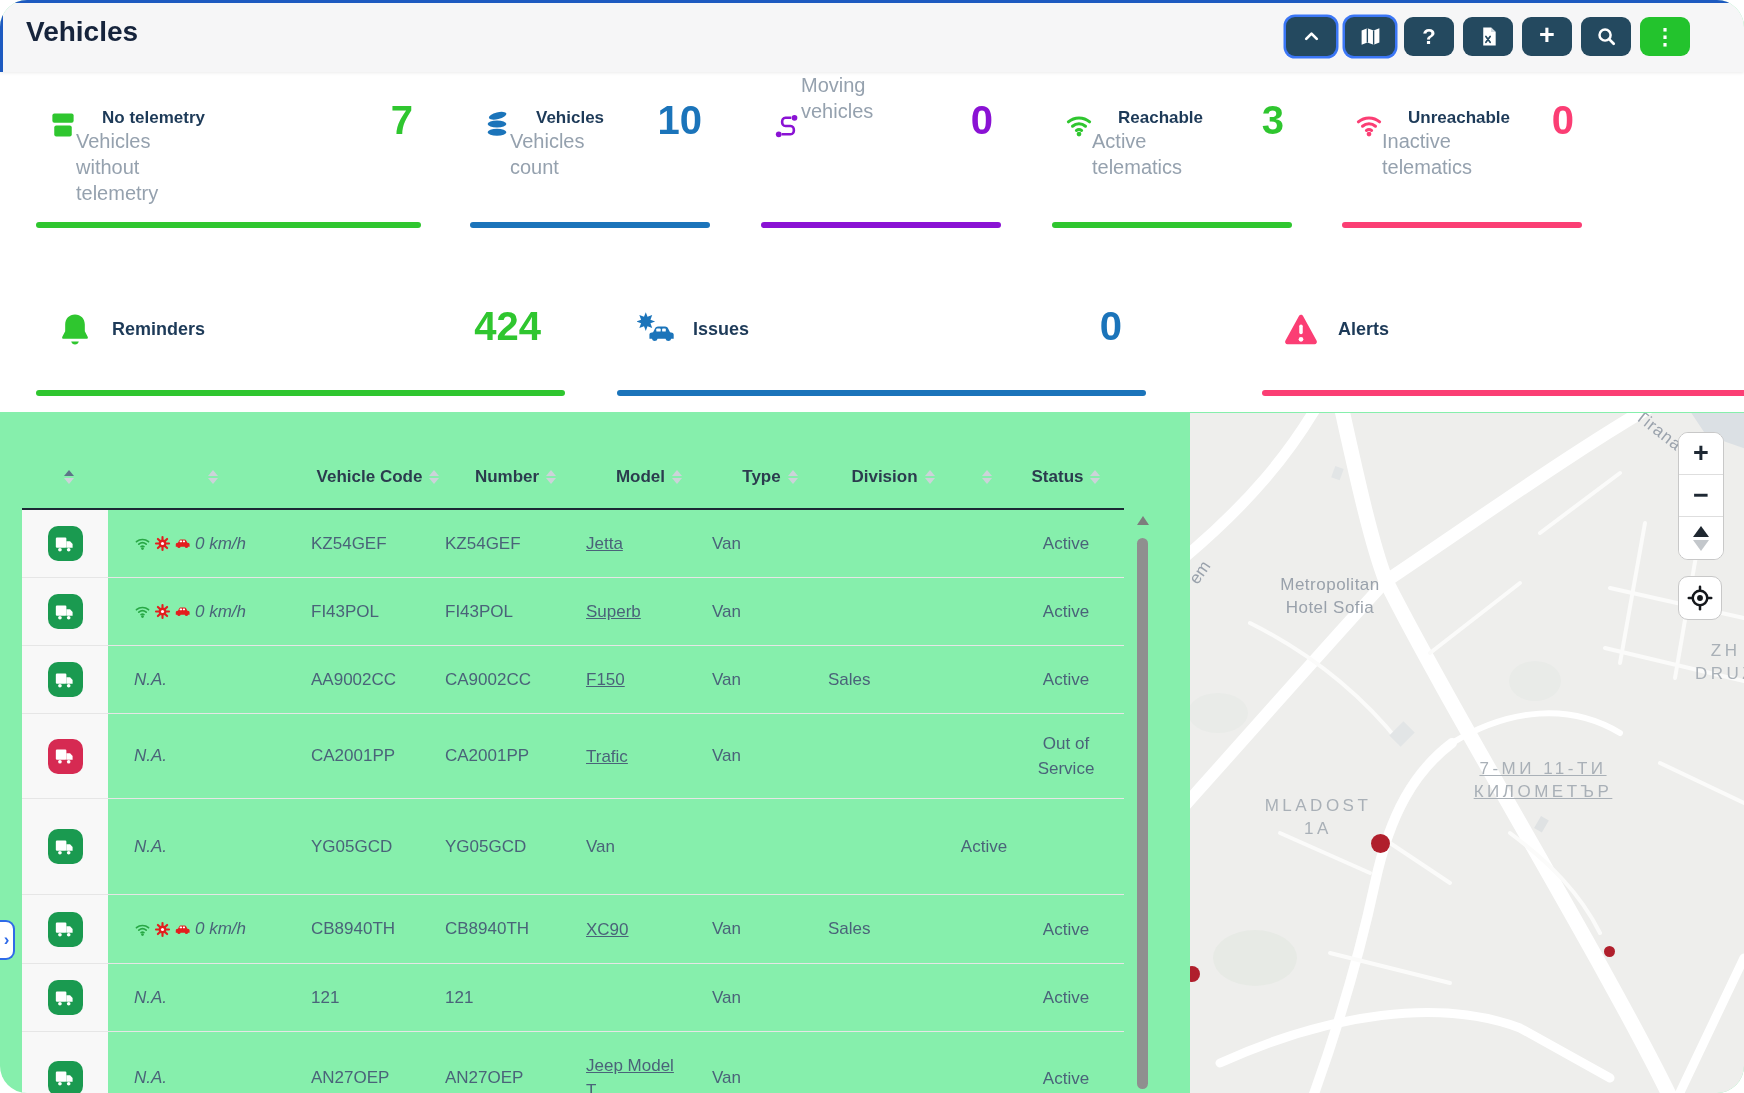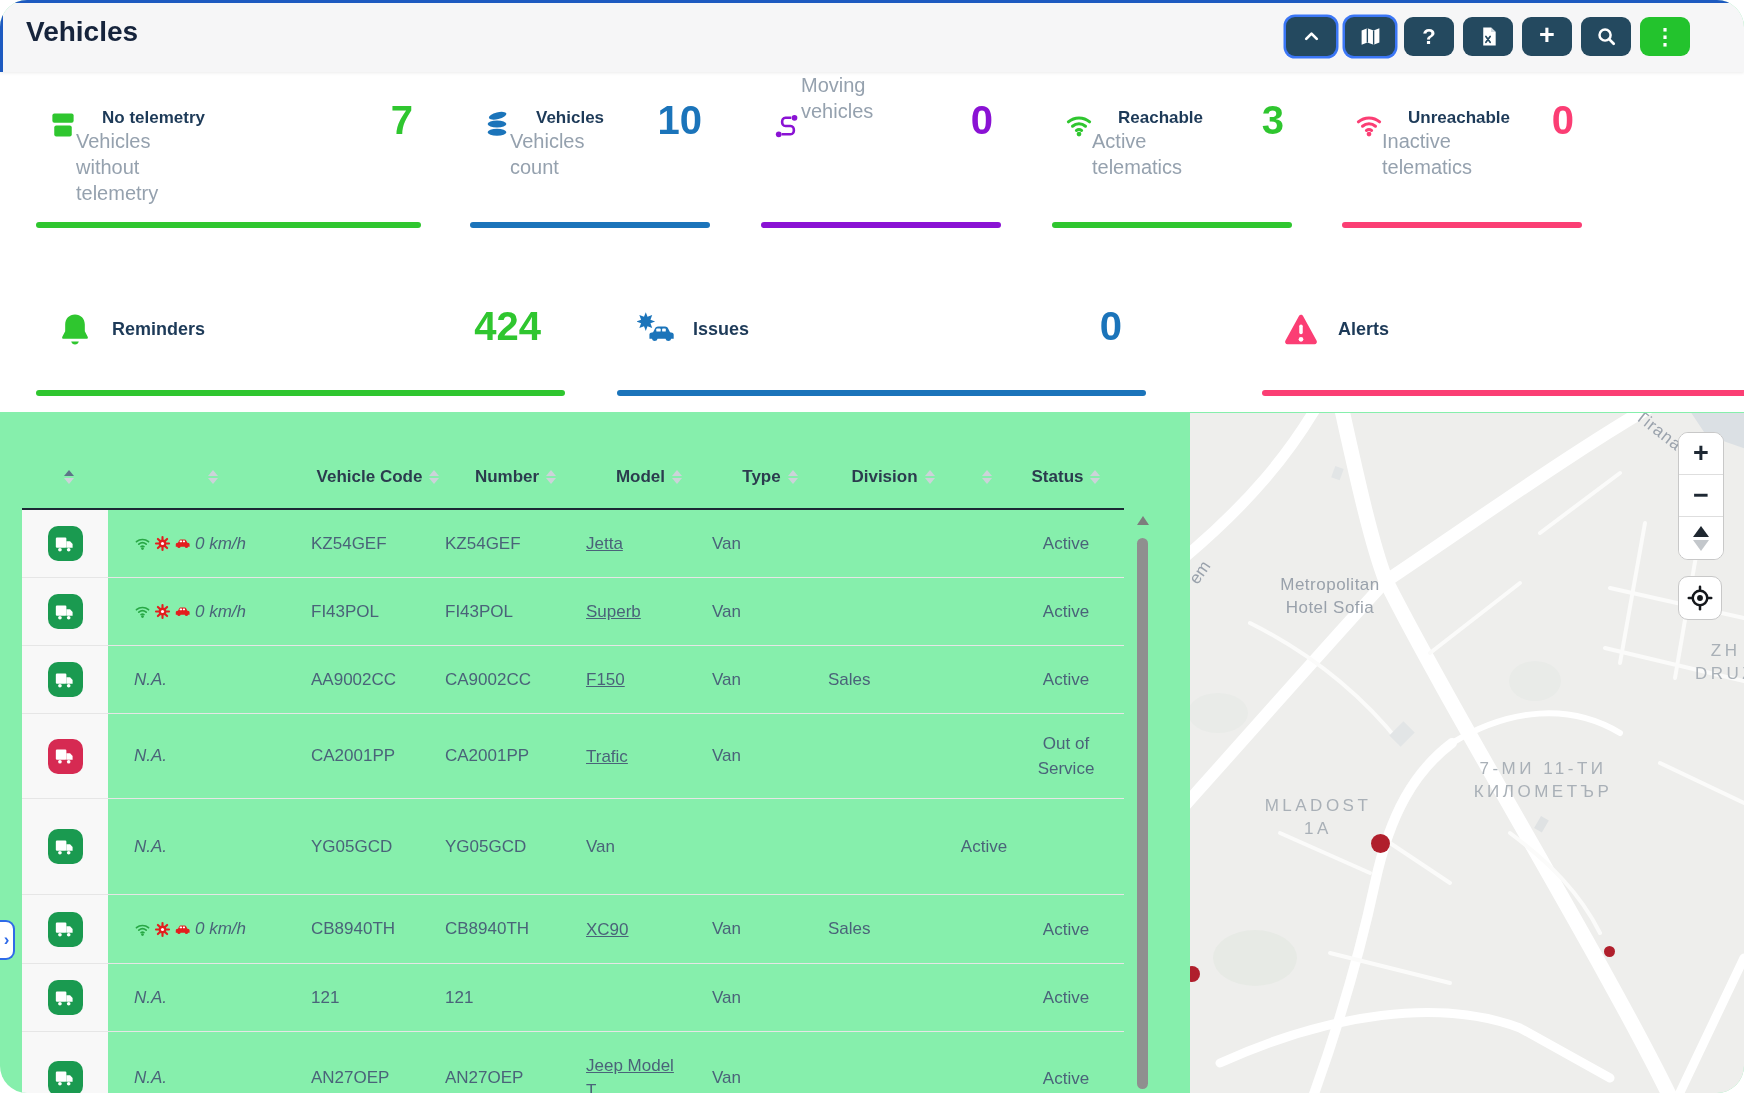--- a/index.html
+++ b/index.html
@@ -79,21 +79,21 @@
   .map{position:absolute;left:1190px;top:413px;width:554px;height:680px;background:#eeeeec;
        overflow:hidden;cursor:grab;}
   .map svg.roads{position:absolute;inset:0;}
   .maplbl{position:absolute;color:#a5acb4;font-size:17px;text-align:center;line-height:23px;
           white-space:nowrap;pointer-events:none;}
   .maplbl.district{letter-spacing:3.5px;color:#a9b0b7;}
   .lbl-tirana{left:442px;top:6px;transform:rotate(38deg);letter-spacing:1px;color:#9aa2ac;}
   .lbl-hotel{left:140px;top:160px;transform:translateX(-50%);color:#99a1ab;letter-spacing:.5px;}
   .lbl-em{left:-2px;top:148px;transform:rotate(-55deg);color:#9aa2ac;}
   .lbl-mladost{left:128px;top:381px;transform:translateX(-50%);}
-  .lbl-km{left:353px;top:344px;transform:translateX(-50%);}
+  .lbl-km{left:353px;top:344px;transform:translateX(-50%);text-decoration:underline;}
   .lbl-zh{left:505px;top:226px;text-align:center;}
   .dot{position:absolute;border-radius:50%;background:#b01f2c;cursor:pointer;}
   .dot.big{width:19px;height:19px;left:181px;top:421px;}
   .dot.small{width:11px;height:11px;left:414px;top:533px;}
   .dot.edge{width:16px;height:16px;left:-6px;top:553px;}
 
   .zoomctl{position:absolute;left:488px;top:19px;width:44px;background:#fff;
            border:1px solid #c8c8c8;border-radius:10px;overflow:hidden;}
   .zbtn{width:100%;height:42px;border:none;background:#fff;display:flex;flex-direction:column;
         align-items:center;justify-content:center;cursor:pointer;font-size:27px;font-weight:bold;

